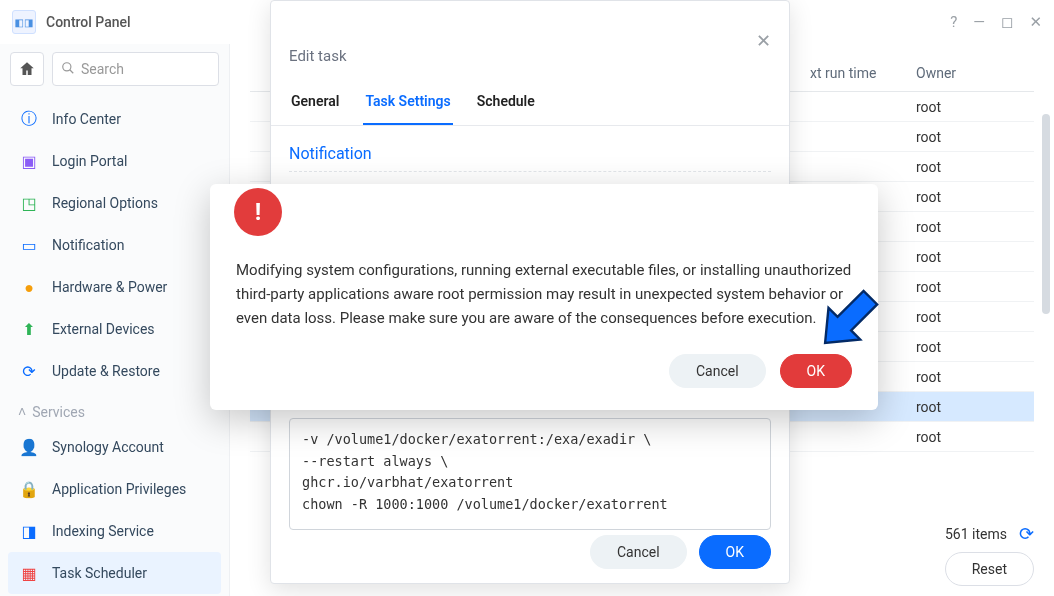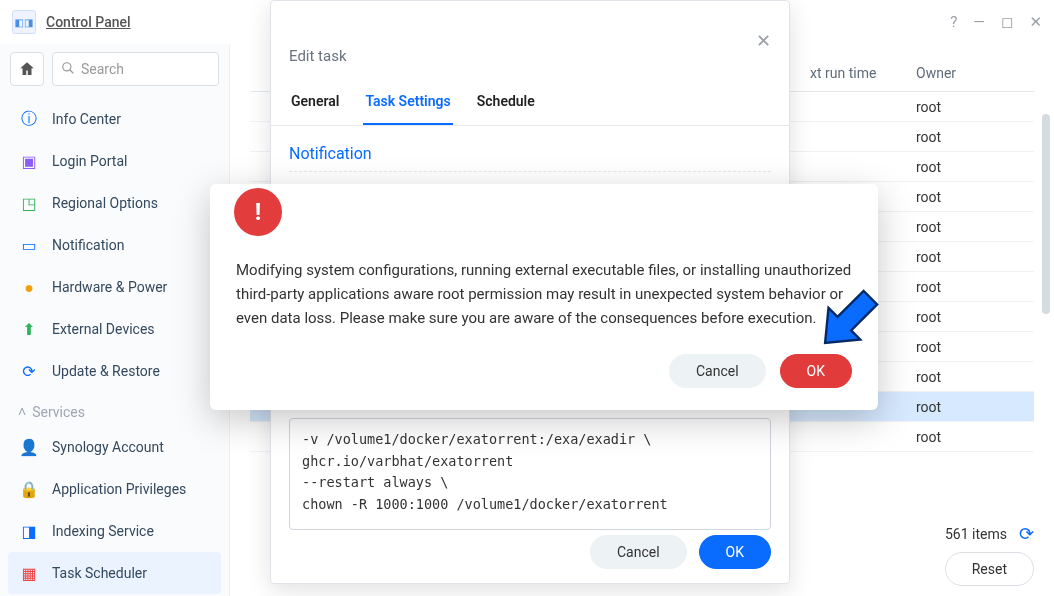--- a/index.html
+++ b/index.html
@@ -2,21 +2,21 @@
 <html><head>
 <meta charset="utf-8">
 <style>
 * { box-sizing: border-box; margin: 0; padding: 0; }
 body { font-family: -apple-system, BlinkMacSystemFont, "Segoe UI", Roboto, sans-serif; font-size: 14px; color: #333; background: #fff; width: 1054px; height: 596px; overflow: hidden; position: relative; }
 
 
 .titlebar { height: 44px; display: flex; align-items: center; padding: 0 12px; background: #fff; }
 .titlebar .app-icon { width: 24px; height: 24px; background: #eef3ff; border: 1px solid #cfe0ff; border-radius: 3px; margin-right: 10px; display: flex; align-items: center; justify-content: center; }
 .titlebar .app-icon::before { content: "◧◨"; font-size: 10px; color: #4a90e2; }
-.titlebar .title { font-weight: 500; color: #555; text-decoration: underline; }
+.titlebar .title { font-weight: 500; color: #555; }
 .titlebar .win-controls { margin-left: auto; display: flex; gap: 16px; color: #9aa0a6; }
 .titlebar .win-controls span { cursor: pointer; font-size: 15px; }
 
 .main { display: flex; height: calc(596px - 44px); }
 
 
 .sidebar { width: 230px; border-right: 1px solid #eef0f3; background: #fafbfc; display: flex; flex-direction: column; }
 .search-row { display: flex; gap: 8px; padding: 8px 10px; align-items: center; }
 .home-btn { width: 34px; height: 34px; background: #fff; border: 1px solid #dcdfe6; border-radius: 4px; display: flex; align-items: center; justify-content: center; color: #555; }
 .search-box { flex: 1; height: 34px; background: #fff; border: 1px solid #dcdfe6; border-radius: 4px; display: flex; align-items: center; padding: 8px 8px; color: #999; }
@@ -262,22 +262,22 @@
       <div class="email-pill">
         <div class="email-chip">
           <span>supergate84@gmail.com</span>
           <span class="x">✕</span>
         </div>
       </div>
     </div>
 
     <div class="script-box" id="scriptbox">
         <div>-v /volume1/docker/exatorrent:/exa/exadir \</div>
+        <div>--restart always \</div>
         <div>ghcr.io/varbhat/exatorrent</div>
-        <div>--restart always \</div>
         <div>chown -R 1000:1000 /volume1/docker/exatorrent</div>
       </div>
   </div>
   <div class="footer">
     <div class="btn muted">Cancel</div>
     <div class="btn primary">OK</div>
   </div>
 </div>
 
 <div class="modal-warn">

